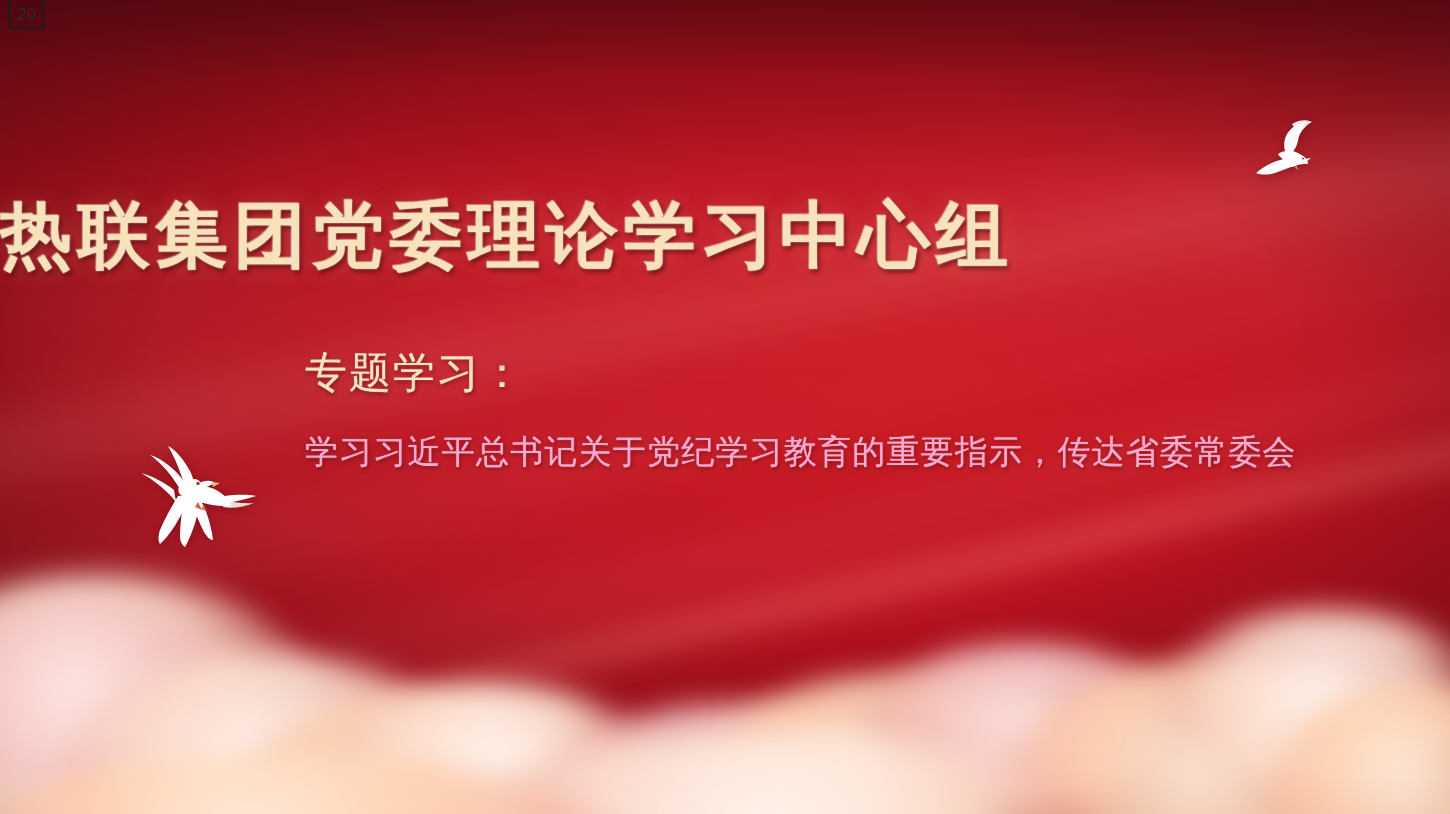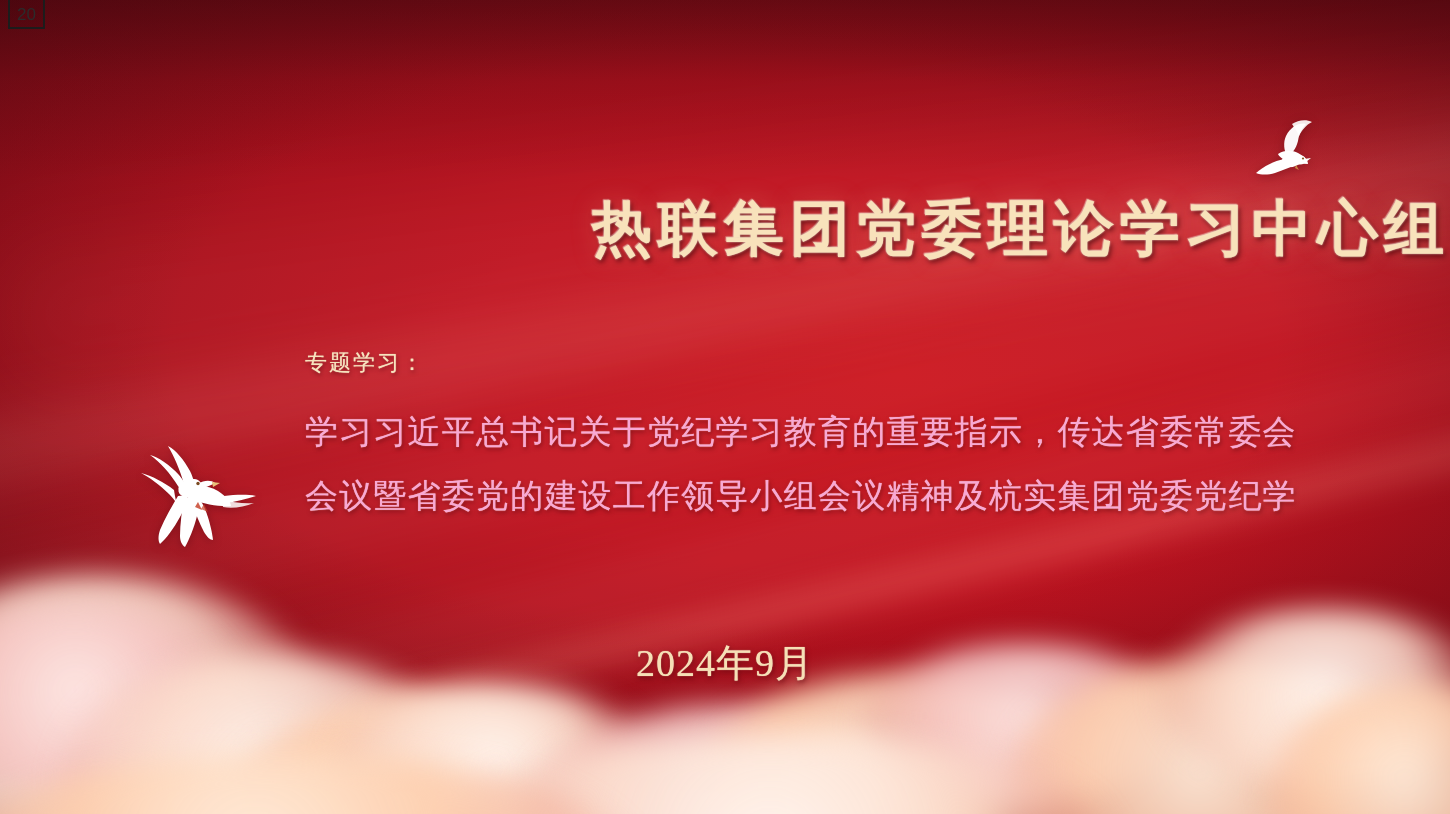--- a/index.html
+++ b/index.html
@@ -136,24 +136,24 @@
   
   .dove { position: absolute; }
   .dove svg { display: block; filter: drop-shadow(0 2px 5px rgba(70,4,10,0.35)); }
 
   
   .title {
     position: absolute;
     left: 0;
     right: 0;
     top: 196px;
-    text-align: right;
+    text-align: left;
     font-family: "DejaVu Serif", "Liberation Serif", serif;
     font-weight: bold;
-    font-size: 60px;
+    font-size: 72px;
     letter-spacing: 6px;
     line-height: 1.08;
     color: #f8e2bb;
     text-shadow:
       0 0 2px rgba(255,245,225,0.85),
       2px 3px 5px rgba(72,4,10,0.70),
       -1px -1px 1px rgba(255,255,235,0.45),
       0 0 26px rgba(255,200,150,0.25);
     white-space: nowrap;
   }
@@ -161,21 +161,21 @@
   
   .body-block {
     position: absolute;
     left: 305px;
     top: 352px;
     width: 950px;
     color: #f2d9a8;
     font-family: "Liberation Serif", "DejaVu Serif", serif;
   }
   .subtitle-label {
-    font-size: 22px;
+    font-size: 42px;
     line-height: 1.0;
     letter-spacing: 2px;
     color: #f7e3bd;
     text-shadow: 0 0 1px rgba(255,240,215,0.8), 1px 2px 4px rgba(70,5,10,0.60);
     margin-bottom: 26px;
   }
   .para {
     font-size: 33px;
     line-height: 64px;
     letter-spacing: 1.2px;
@@ -290,21 +290,19 @@
       <circle cx="66" cy="43.5" r="1.7" fill="#7a4a22"></circle>
     </svg>
   </div>
 
   <div class="title">热联集团党委理论学习中心组</div>
 
   <div class="body-block">
     <div class="subtitle-label">专题学习：</div>
     <div class="para">
       <span class="line">学习习近平总书记关于党纪学习教育的重要指示，传达省委常委会</span>
-      <span class="line">会议暨省委党的建设工作领导小组会议精神及杭实集团党委党纪学</span>
     </div>
   </div>
 
-  <div class="date-line">2024年9月</div>
 
   <div class="page-marker">20</div>
 
 </div>
 
 </body></html>

